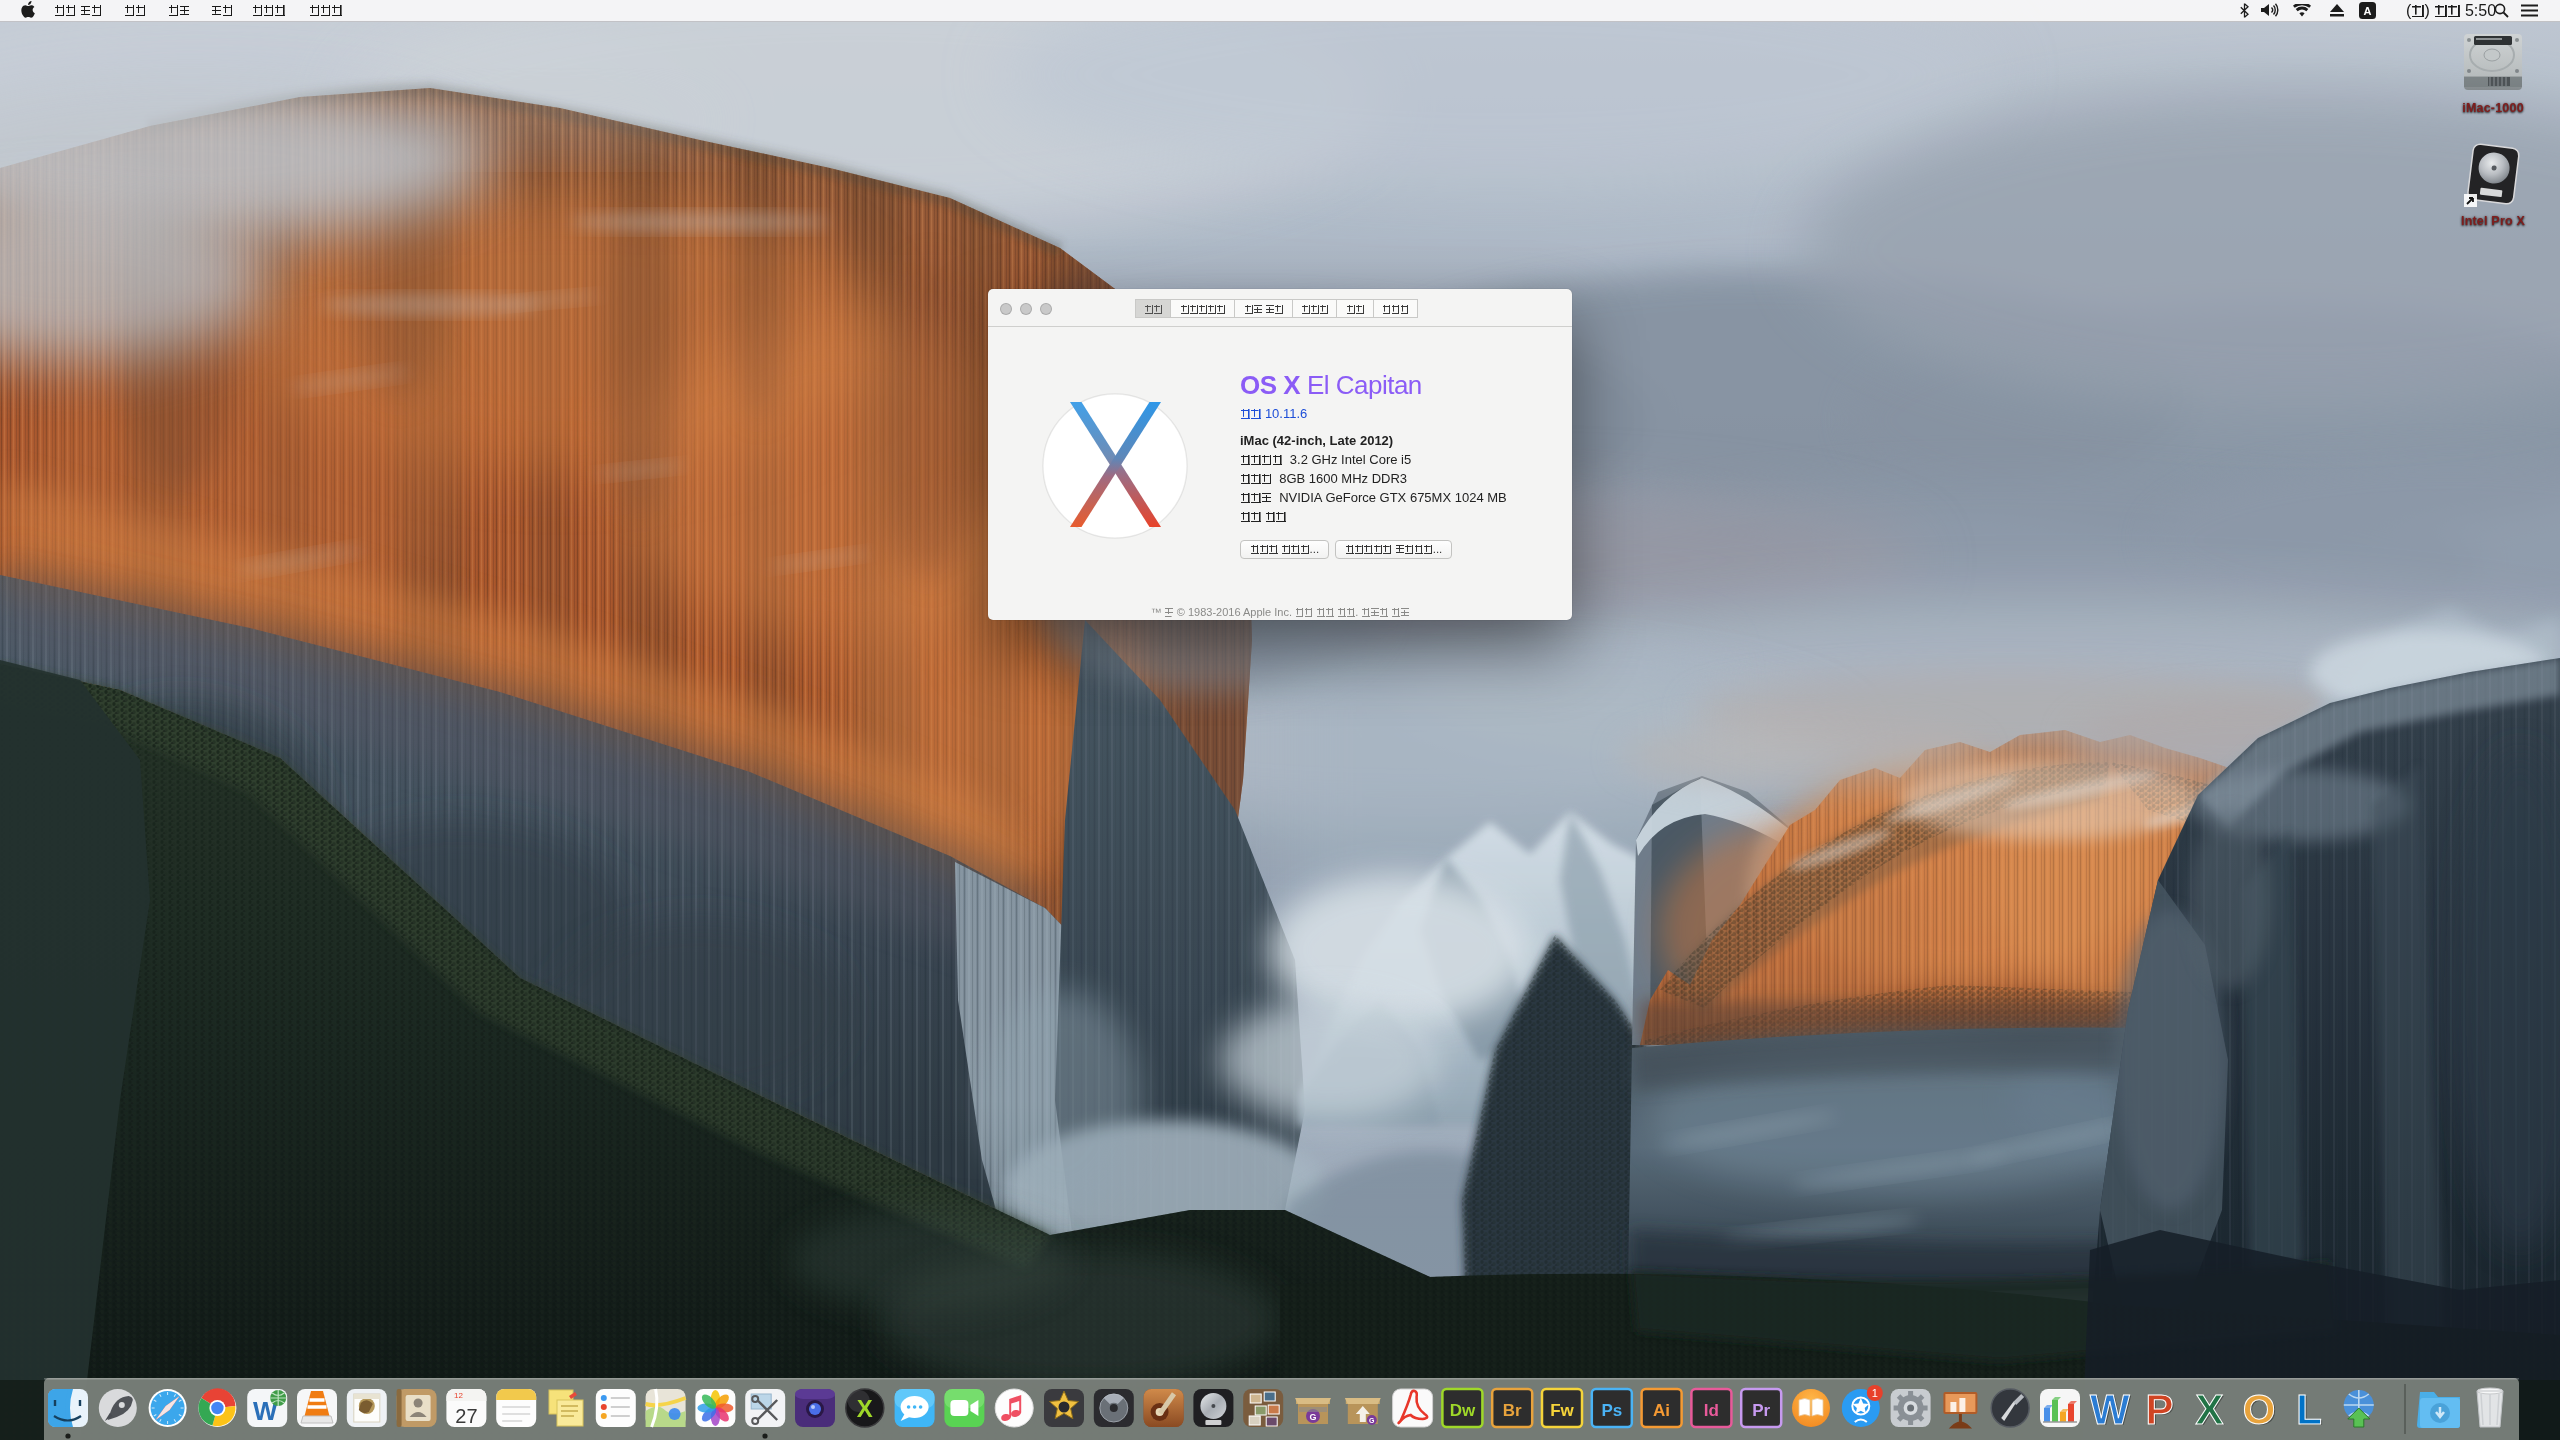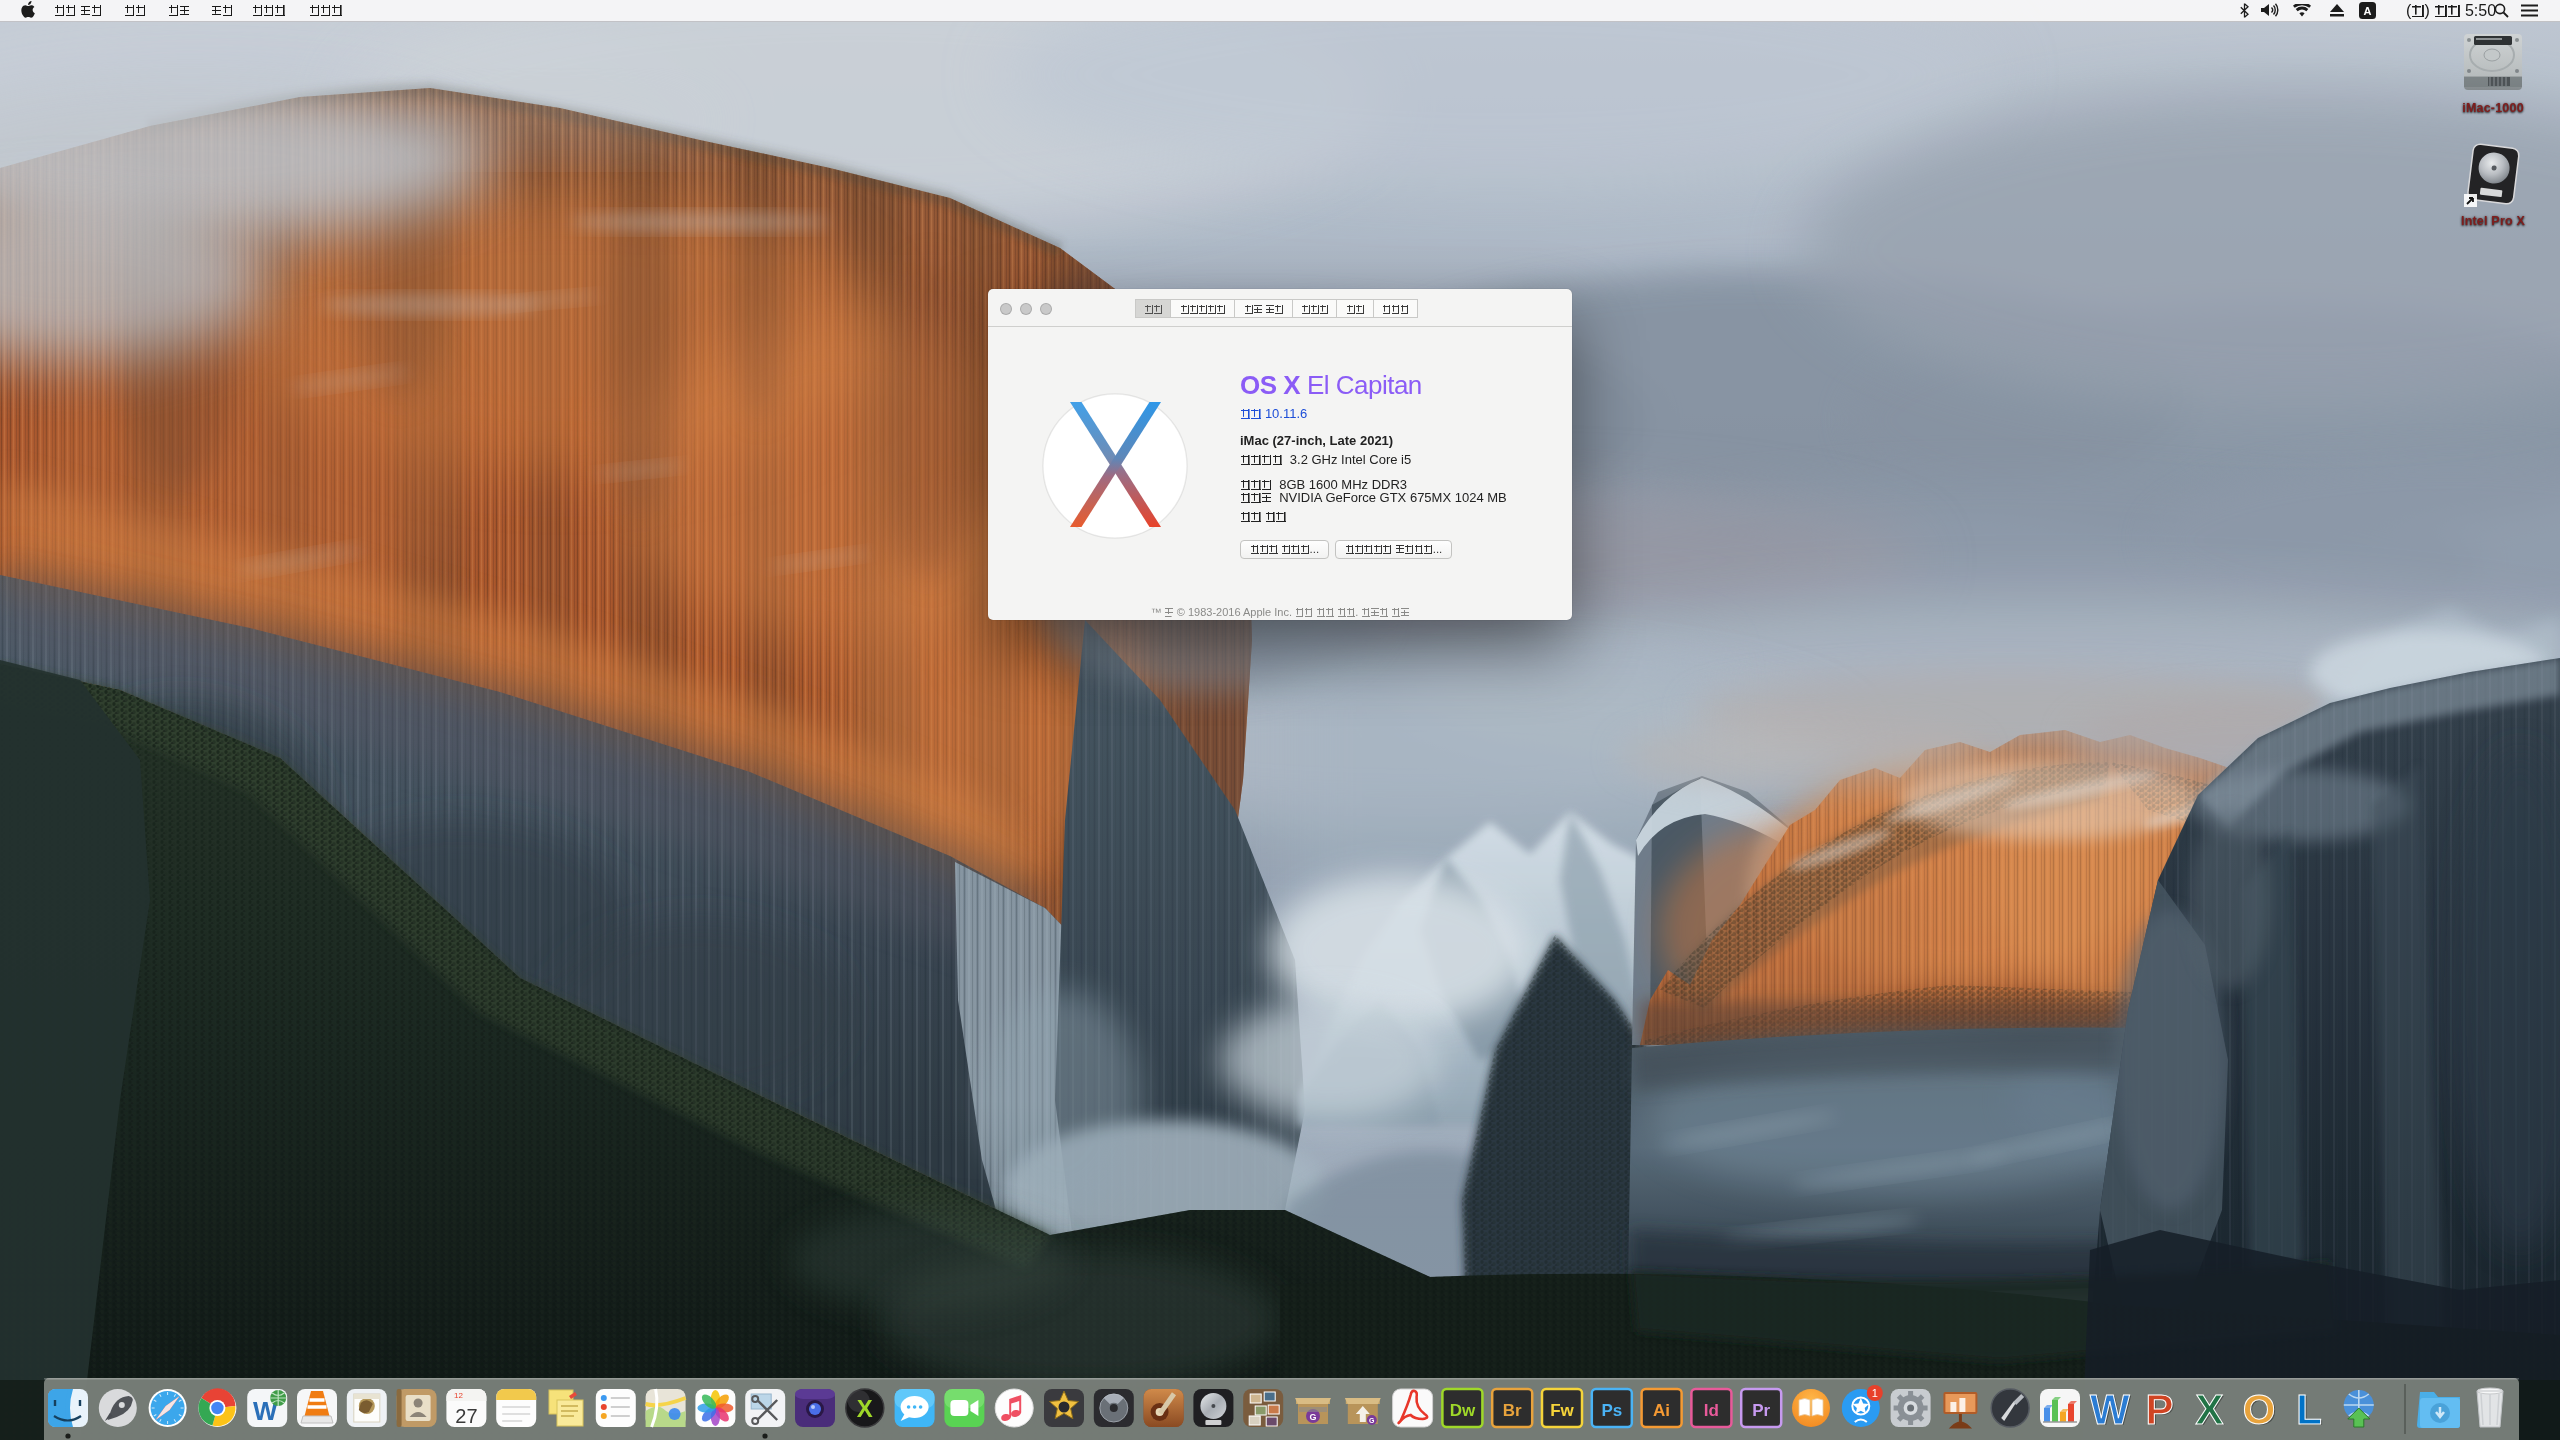--- a/index.html
+++ b/index.html
@@ -376,23 +376,23 @@
           <stop offset="1" stop-color="#e85c2e"></stop>
         </linearGradient>
       </defs>
       <circle cx="73" cy="73" r="72" fill="#fff"></circle>
       <circle cx="73" cy="73" r="72" fill="none" stroke="rgba(0,0,0,0.07)" stroke-width="1.5"></circle>
       <path d="M28 9 L39.5 9 L119 134 L107.5 134 Z" fill="url(#xg1)"></path>
       <path d="M107.5 9 L119 9 L39.5 134 L28 134 Z" fill="url(#xg2)"></path>
     </svg>
     <div style="position:absolute;left:252px;top:81px;font-size:26px;color:#8b5cf6;letter-spacing:-0.5px"><b>OS X</b> <span style="font-weight:normal">El Capitan</span></div>
     <div class="dt" style="top:117px;color:#1d4ed8"><i class="k k1"></i><i class="k k1"></i> 10.11.6</div>
-    <div class="dt" style="top:144px;font-weight:bold">iMac (27-inch, Late 2021)</div>
+    <div class="dt" style="top:144px;font-weight:bold">iMac (42-inch, Late 2012)</div>
     <div class="dt" style="top:163px"><b><i class="k k1"></i><i class="k k1"></i><i class="k k1"></i><i class="k k1"></i></b>&nbsp;&nbsp;3.2 GHz Intel Core i5</div>
-    <div class="dt" style="top:188px"><b><i class="k k1"></i><i class="k k1"></i><i class="k k1"></i></b>&nbsp;&nbsp;8GB 1600 MHz DDR3</div>
+    <div class="dt" style="top:182px"><b><i class="k k1"></i><i class="k k1"></i><i class="k k1"></i></b>&nbsp;&nbsp;8GB 1600 MHz DDR3</div>
     <div class="dt" style="top:201px"><b><i class="k k1"></i><i class="k k1"></i><i class="k k4"></i></b>&nbsp;&nbsp;NVIDIA GeForce GTX 675MX 1024 MB</div>
     <div class="dt" style="top:220px"><b><i class="k k1"></i><i class="k k1"></i>&nbsp;<i class="k k1"></i><i class="k k1"></i></b></div>
     <span class="btn" style="left:252px;top:251px"><i class="k k1"></i><i class="k k1"></i><i class="k k1"></i>&nbsp;<i class="k k1"></i><i class="k k1"></i><i class="k k1"></i>...</span>
     <span class="btn" style="left:347px;top:251px"><i class="k k1"></i><i class="k k1"></i><i class="k k1"></i><i class="k k1"></i><i class="k k1"></i>&nbsp;<i class="k k4"></i><i class="k k1"></i><i class="k k1"></i><i class="k k1"></i>...</span>
     <div id="dfoot">™ <i class="k k2"></i> © 1983-2016 Apple Inc. <i class="k k1"></i><i class="k k1"></i>&nbsp;<i class="k k1"></i><i class="k k1"></i>&nbsp;<i class="k k1"></i><i class="k k1"></i>. <i class="k k1"></i><i class="k k4"></i><i class="k k1"></i>&nbsp;<i class="k k1"></i><i class="k k4"></i></div>
   </div>
 <svg id="dock" width="2560" height="64" viewBox="0 0 2560 64" style="position:absolute;left:0;top:1376">
     <defs>
       <linearGradient id="silver" x1="0" y1="0" x2="1" y2="1">
         <stop offset="0" stop-color="#e8eaec"></stop>

